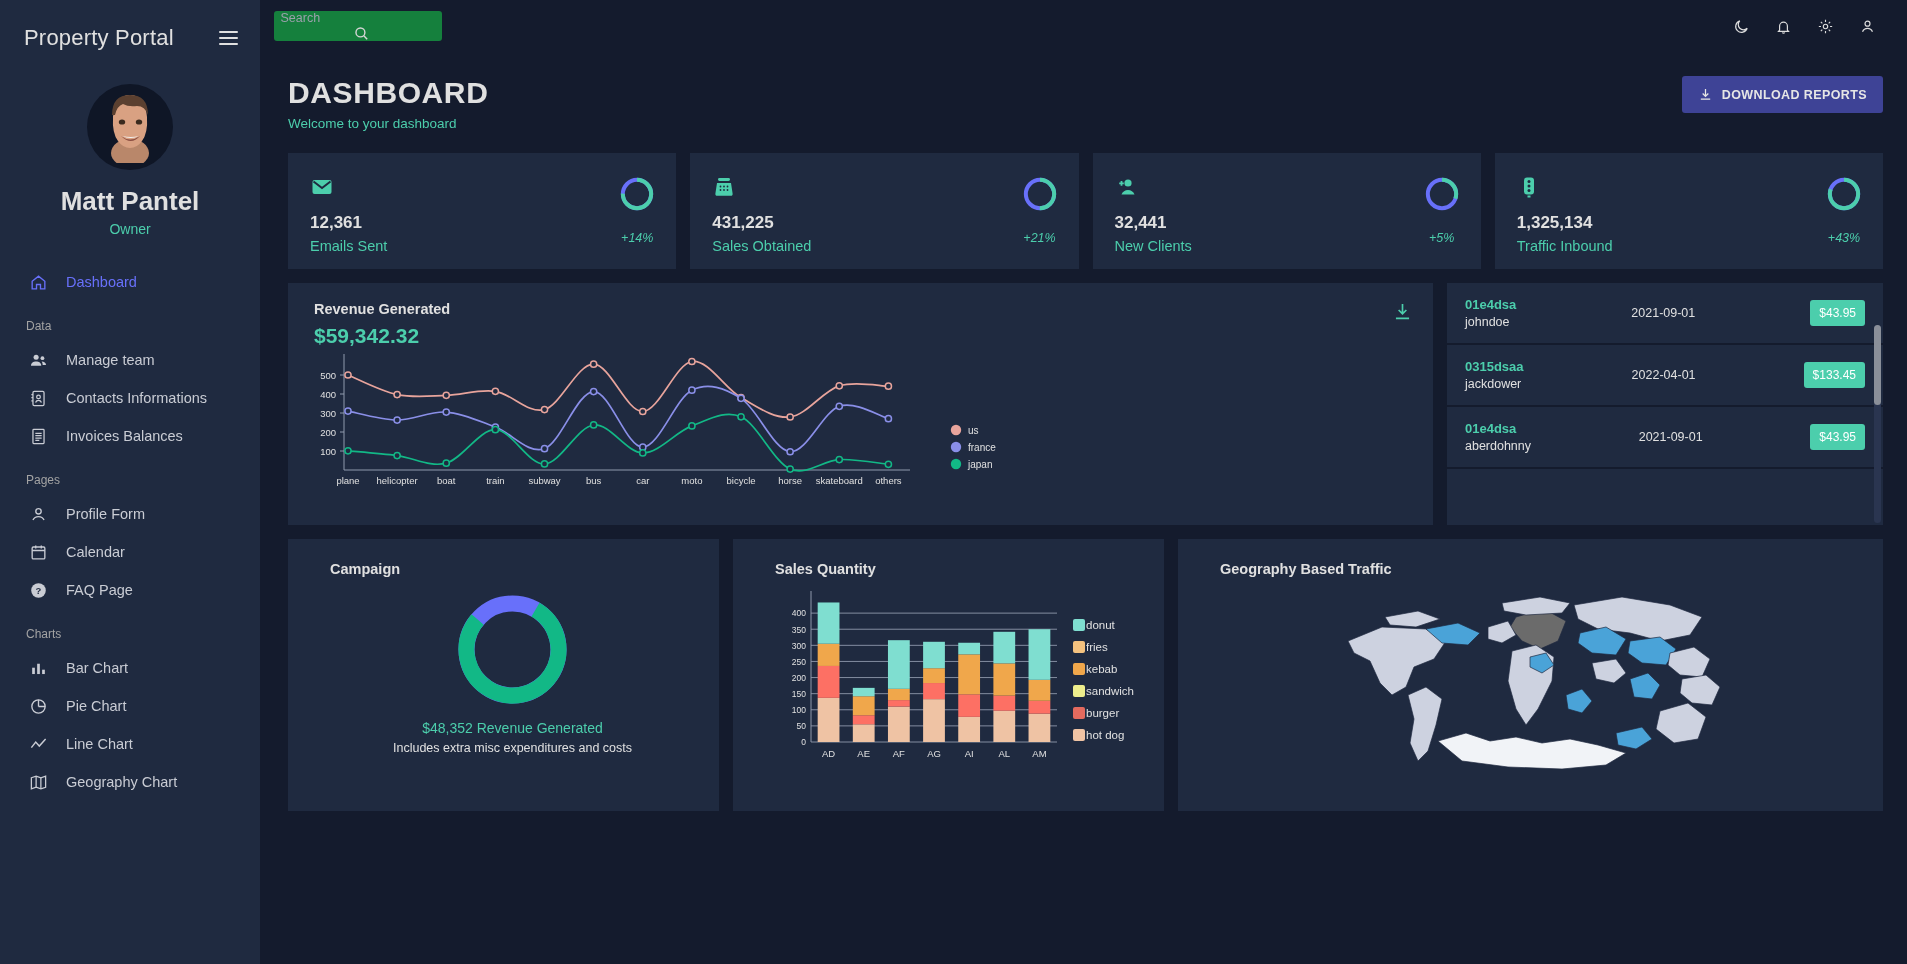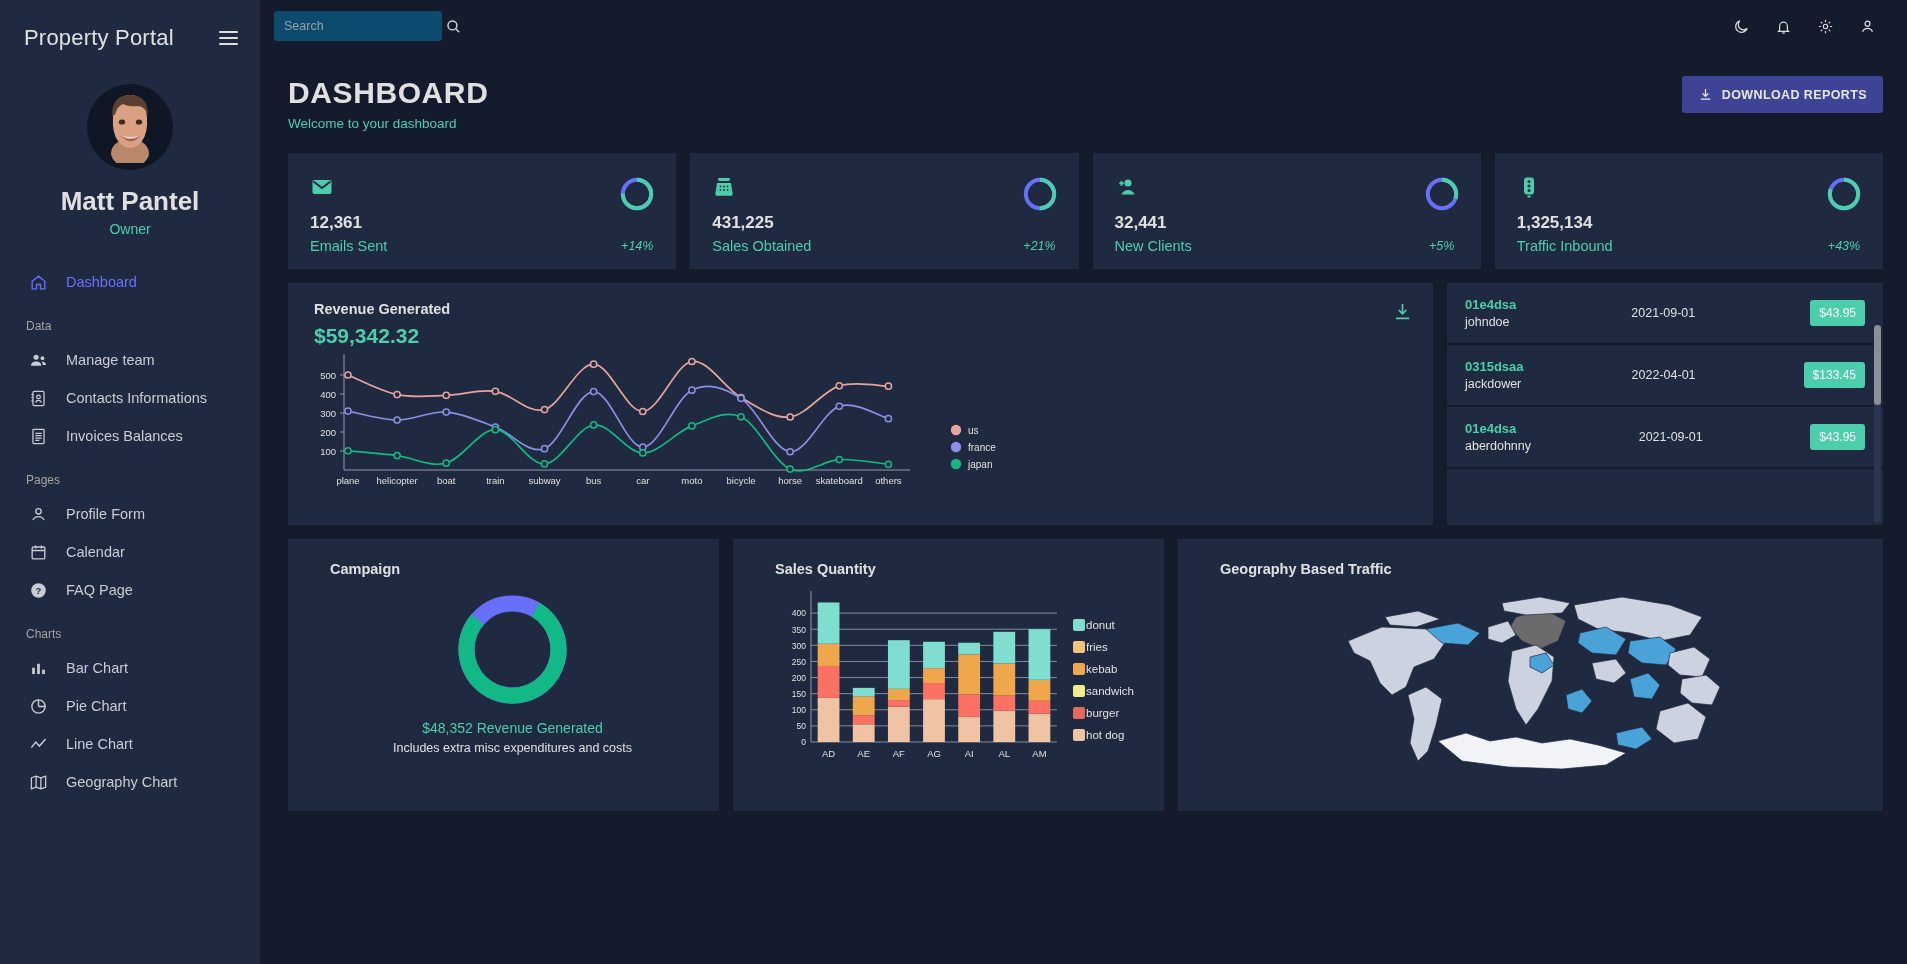--- a/index.html
+++ b/index.html
@@ -46,22 +46,22 @@
   }
   .nav-item.active { color:#6870fa; }
   .nav-item .ico { width:20px; height:20px; display:flex; align-items:center; justify-content:center; }
   .nav-item svg { width: 19px; height: 19px; }
 
   
   .main { flex:1; background:#141b2d; display:flex; flex-direction:column; min-width:0;}
   .topbar { height: 52px; display:flex; align-items:center; justify-content:space-between;
             padding: 0 18px 0 14px; }
   .search {
-    width: 168px; height: 30px; background:#0c4a6e; border-radius:3px;
-    display:flex; align-items:center; padding: 0 4px 0 10px;
+    width: 168px; height: 30px; background:#15803d; border-radius:3px;
+    display:flex; align-items:center; padding: 0 4px 0 10px; flex-direction: column;
   }
   .search input {
     flex:1; background:transparent; border:none; outline:none;
     color:#d6d6d6; font-size:12.5px; font-family:"Liberation Sans",sans-serif;
   }
   .search input::placeholder { color:#9aa0ab; }
   .icon-btn { width:28px; height:28px; display:flex; align-items:center; justify-content:center;
               cursor:pointer; color:#dcdcdc; }
   .icon-btn svg { width:17px; height:17px; }
   .topright { display:flex; align-items:center; gap:14px; padding-right: 8px;}
@@ -80,21 +80,21 @@
 
   
   .stats { display:grid; grid-template-columns: repeat(4,1fr); gap: 14px; margin-top: 22px; }
   .stat { background:#1F2A40; height: 116px; padding: 22px 22px 0 22px;
           display:flex; align-items:flex-start; justify-content:space-between; }
   .stat-l { display:flex; flex-direction:column; }
   .stat-ico { color:#4cceac; height:26px; }
   .stat-ico svg { width: 24px; height:24px; }
   .stat-val { font-size: 17px; font-weight:bold; color:#e0e0e0; margin-top: 12px; }
   .stat-label { font-size: 14.5px; color:#4cceac; margin-top: 5px; }
-  .stat-r { display:flex; flex-direction:column; align-items:center; margin-top: 2px; gap: 8px; }
+  .stat-r { display:flex; flex-direction:column; align-items:center; margin-top: 2px; }
   .stat-pct { font-size: 12.5px; font-style:italic; color:#4cceac; margin-top: 20px; }
 
   
   .row2 { display:flex; gap: 14px; margin-top: 14px; }
   .panel { background:#1F2A40; }
   .revenue { flex: 1 1 auto; width: 878px; height: 242px; position:relative; }
   .rev-head { display:flex; justify-content:space-between; align-items:flex-start;
               padding: 18px 20px 0 26px; }
   .rev-title { font-size: 14.5px; font-weight:bold; color:#e0e0e0; }
   .rev-amount { font-size: 21px; font-weight:bold; color:#4cceac; margin-top: 7px; }

